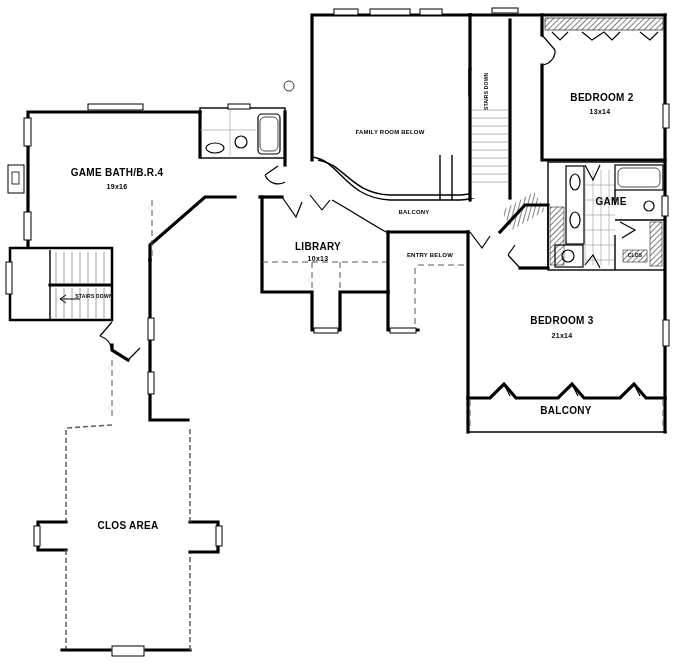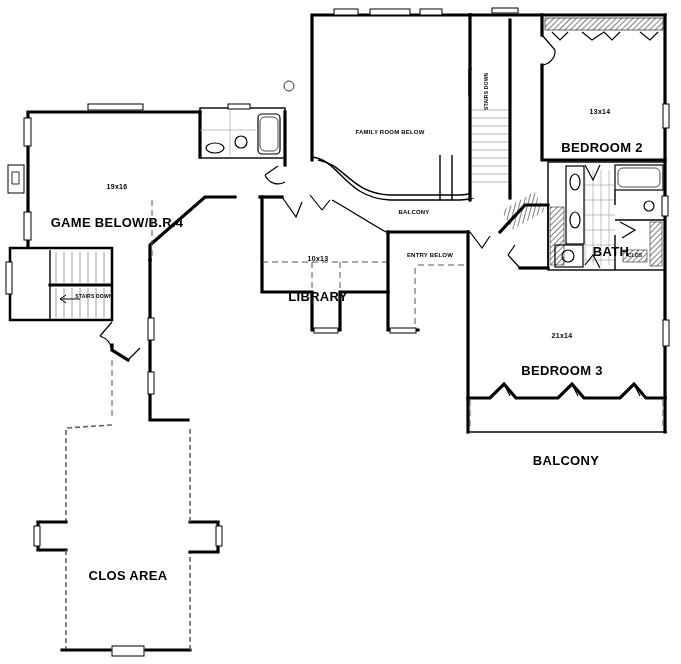--- a/index.html
+++ b/index.html
@@ -7,21 +7,21 @@
   #plan { position: absolute; left: 0; top: 0; width: 681px; height: 664px; }
   .wall { stroke: #000; stroke-width: 3.2; fill: none; stroke-linecap: square; stroke-linejoin: miter; }
   .wall-thin { stroke: #000; stroke-width: 1.4; fill: none; }
   .dash { stroke: #555; stroke-width: 1; fill: none; stroke-dasharray: 6 4; }
   .dash-heavy { stroke: #666; stroke-width: 1.6; fill: none; stroke-dasharray: 5 3; }
   .fix { stroke: #000; stroke-width: 1.2; fill: #fff; }
   .tile { stroke: #999; stroke-width: 0.6; fill: none; }
   .win { stroke: #000; stroke-width: 1; fill: #fff; }
   .door { stroke: #000; stroke-width: 1.2; fill: none; }
   .label { position: absolute; white-space: nowrap; color: #000; font-weight: bold; letter-spacing: 0.3px; transform: translateX(-50%); }
-  .lbl-lg { font-size: 13px; margin-top: 48px; }
+  .lbl-lg { font-size: 10px; }
   .lbl-sm { font-size: 6px; letter-spacing: 0.2px; }
   .lbl-dim { font-size: 7px; }
   .rot { transform-origin: left top; }
 </style>
 </head>
 <body>
 
 <svg id="plan" viewBox="0 0 681 664" xmlns="http://www.w3.org/2000/svg">
 
   <g>
@@ -218,36 +218,36 @@
     <line class="wall-thin" x1="468" y1="432" x2="667" y2="432" stroke-width="1.8"></line>
   </g>
 
   <defs>
     <pattern id="hatch" width="4" height="4" patternUnits="userSpaceOnUse" patternTransform="rotate(45)">
       <line x1="0" y1="0" x2="0" y2="4" stroke="#000" stroke-width="1"></line>
     </pattern>
   </defs>
 </svg>
 
-<div class="label lbl-lg" style="left:117px; top:167px;">GAME BELOW/B.R.4</div>
+<div class="label lbl-lg" style="left:117px; top:167px;">GAME BATH/B.R.4</div>
 <div class="label lbl-dim" style="left:117px; top:183px;">19x16</div>
 
 <div class="label lbl-lg" style="left:602px; top:92px;">BEDROOM 2</div>
 <div class="label lbl-dim" style="left:600px; top:108px;">13x14</div>
 
 <div class="label lbl-sm" style="left:390px; top:129px;">FAMILY ROOM BELOW</div>
 
 <div class="label lbl-sm" style="left:414px; top:209px;">BALCONY</div>
 
 <div class="label lbl-lg" style="left:318px; top:241px;">LIBRARY</div>
 <div class="label lbl-dim" style="left:318px; top:255px;">10x13</div>
 
 <div class="label lbl-sm" style="left:430px; top:252px;">ENTRY BELOW</div>
 
-<div class="label lbl-lg" style="left:611px; top:196px;">BATH</div>
+<div class="label lbl-lg" style="left:611px; top:196px;">GAME</div>
 
 <div class="label lbl-lg" style="left:562px; top:315px;">BEDROOM 3</div>
 <div class="label lbl-dim" style="left:562px; top:332px;">21x14</div>
 
 <div class="label lbl-lg" style="left:566px; top:405px;">BALCONY</div>
 
 <div class="label lbl-lg" style="left:128px; top:520px;">CLOS AREA</div>
 
 <div class="label lbl-sm" style="left:94px; top:293px; font-size:5px;">STAIRS DOWN</div>
 <div class="label lbl-sm rot" style="left:483px; top:110px; font-size:5px; transform: rotate(-90deg);">STAIRS DOWN</div>

